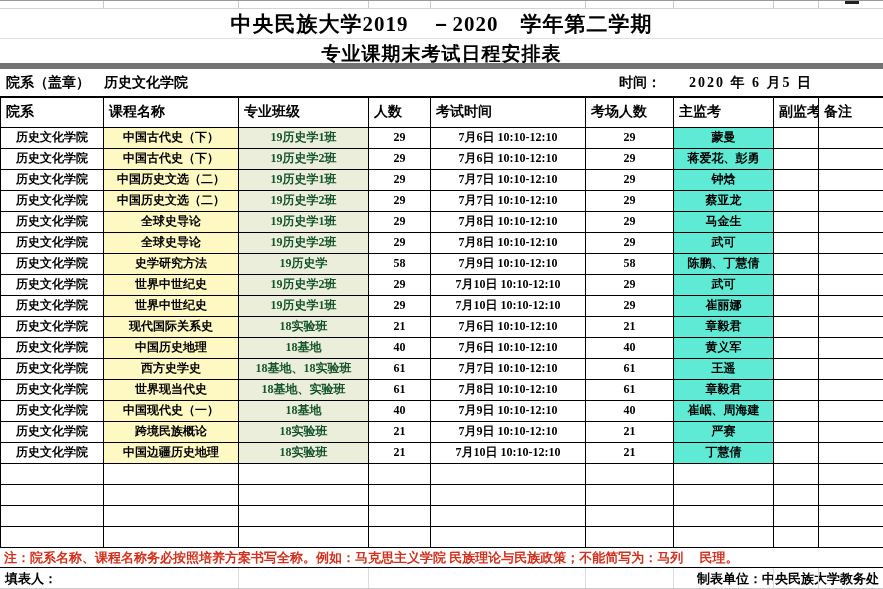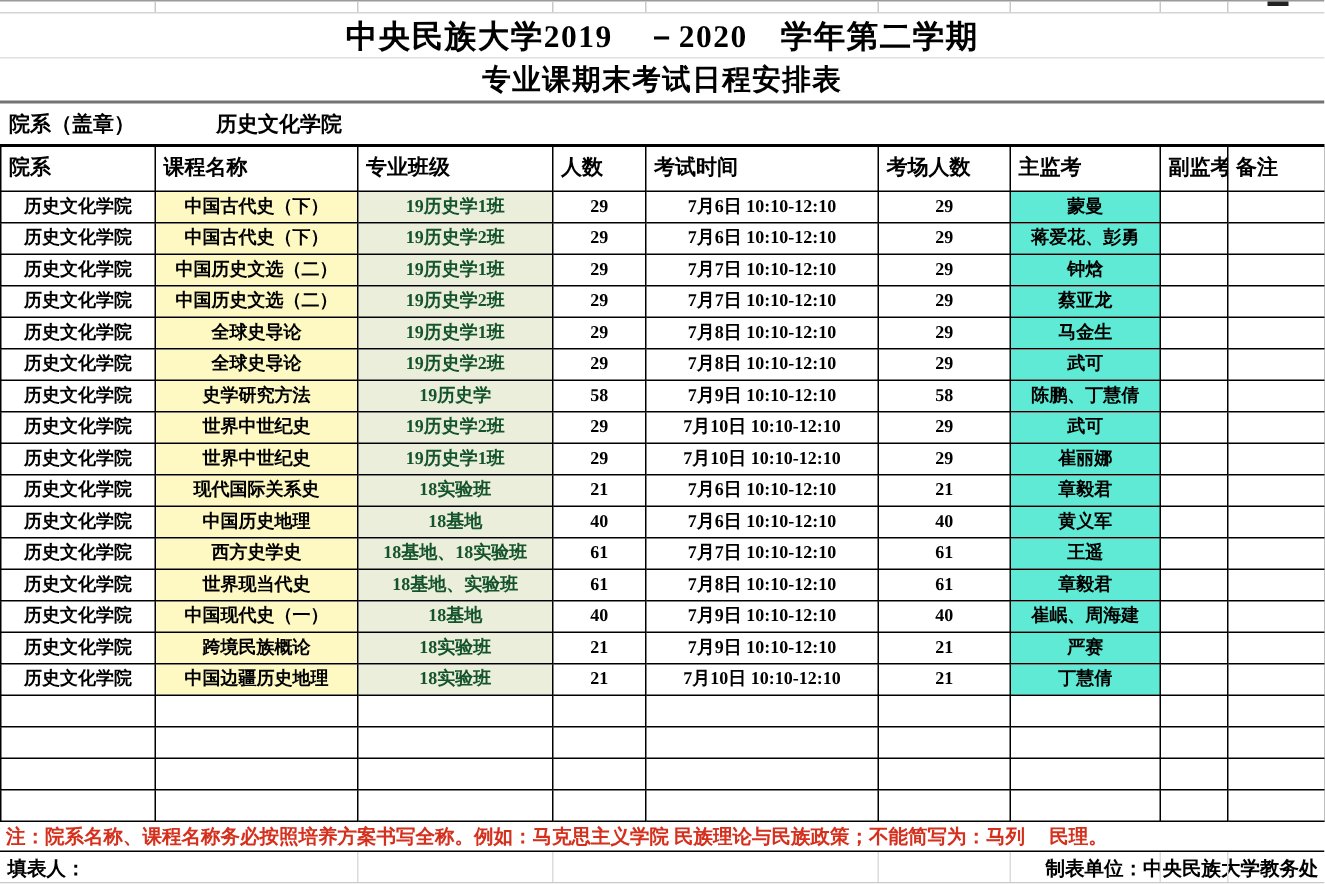--- a/index.html
+++ b/index.html
@@ -11,23 +11,23 @@
   .page { position:relative; width:883px; height:487px; border-top:1px solid #999; }
 
   
   .grid-strip { position:relative; width:883px; border-bottom:1px solid #d4d4d4; }
   .grid-strip.top { height:8px; }
   .grid-strip.bottom { height:4px; border-bottom:none; border-top:1px solid #c9c9c9; }
   .vline { position:absolute; top:0; bottom:0; width:1px; background:#c9c9c9; }
   .top-dash { position:absolute; top:0; left:845px; width:14px; height:3px; background:#222; }
 
   .title1 { height:30px; line-height:30px; text-align:center; font-size:21px; font-weight:bold; border-bottom:1px solid #e0e0e0; letter-spacing:1px; }
-  .title2 { height:30px; line-height:30px; text-align:center; font-size:19px; font-weight:bold; border-bottom:2px solid #737373; letter-spacing:1px; }
-
-  .info-row { height:27px; display:flex; align-items:center; font-size:14px; font-weight:bold;gap:40px; }
+  .title2 { height:30px; line-height:30px; text-align:center; font-size:19px; font-weight:bold; border-bottom:6px solid #737373; letter-spacing:1px; }
+
+  .info-row { height:27px; display:flex; align-items:center; font-size:14px; font-weight:bold; }
   .info-left { padding-left:6px; }
   .dept-value { margin-left:14px; }
   .info-right { margin-left:auto; display:flex; align-items:center; }
   .time-label { margin-right:28px; }
   .time-value { margin-right:70px; letter-spacing:2px; }
 
   table { border-collapse:collapse; table-layout:fixed; width:883px; }
   th, td { border:1px solid #000; overflow:hidden; white-space:nowrap; }
   th { height:30px; font-size:14px; font-weight:bold; text-align:left; padding-left:5px; background:#fff; }
   td { height:21px; font-size:12px; font-weight:bold; text-align:center; }
@@ -64,20 +64,24 @@
       <div class="vline" style="left:818px"></div>
     <div class="top-dash"></div>
   </div>
 
   <div class="title1">中央民族大学2019　－2020　学年第二学期</div>
   <div class="title2">专业课期末考试日程安排表</div>
 
   <div class="info-row">
     <span class="info-left">院系（盖章）</span>
     <span class="dept-value">历史文化学院</span>
+    <span class="info-right">
+      <span class="time-label">时间：</span>
+      <span class="time-value">2020 年 6 月5 日</span>
+    </span>
   </div>
 
   <table style="border-top:2px solid #000;border-radius:26px;">
     <colgroup>
       <col style="width:103px">
         <col style="width:135px">
         <col style="width:130px">
       <col style="width:62px">
         <col style="width:155px">
         <col style="width:88px">

